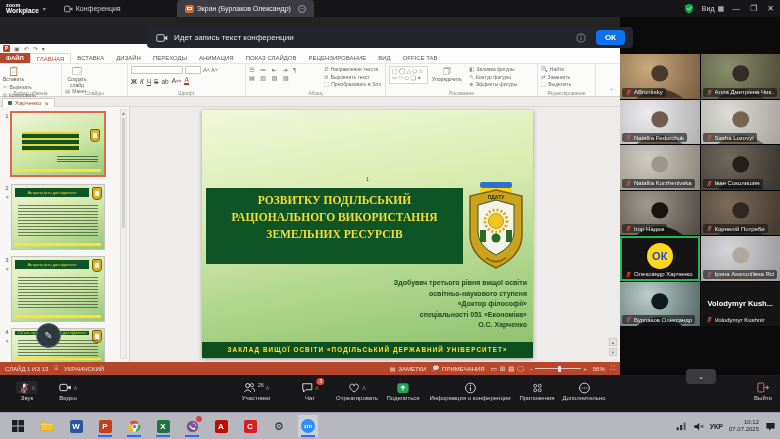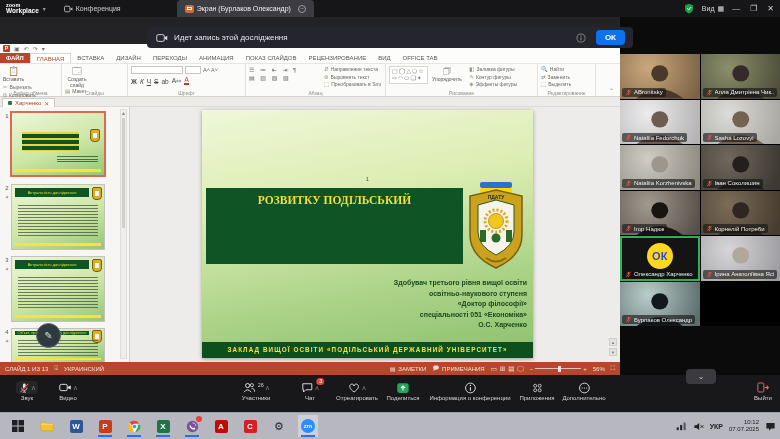--- a/index.html
+++ b/index.html
@@ -178,21 +178,21 @@
     </div>
   </div>
 
   <div class="toast">
     <span class="cam">
       <svg width="12" height="10" viewBox="0 0 16 12">
           <rect x="1" y="1.5" width="10" height="9" rx="2" fill="none" stroke="#dedee2" stroke-width="1.2"></rect>
           <path d="M11.5 5 15 3v6l-3.5-2z" fill="#dedee2"></path>
         </svg>
     </span>
-    <span class="msg">Идет запись этой дослідження</span>
+    <span class="msg">Идет запись текст конференции</span>
     <span class="info">
       <svg width="10" height="10" viewBox="0 0 16 16">
           <circle cx="8" cy="8" r="6.5" fill="none" stroke="#9a9a9e" stroke-width="1.2"></circle>
           <line x1="8" y1="7" x2="8" y2="11.5" stroke="#9a9a9e" stroke-width="1.4"></line>
           <circle cx="8" cy="4.6" r="0.9" fill="#9a9a9e"></circle>
         </svg>
     </span>
     <span class="okbtn">ОК</span>
   </div>
 
@@ -383,20 +383,22 @@
           <div class="tbody"></div>
           <span class="ybar"></span>
         </div>
       </div>
 
     <div class="canvas">
       <div class="slide">
         <span class="snum">1</span>
         <div class="titlebox">
           <div>РОЗВИТКУ ПОДІЛЬСЬКИЙ</div>
+          <div>РАЦІОНАЛЬНОГО ВИКОРИСТАННЯ</div>
+          <div>ЗЕМЕЛЬНИХ РЕСУРСІВ</div>
         </div>
         <div class="emblem">
           <svg width="64" height="90" viewBox="0 0 64 90">
             <rect x="16" y="2" width="32" height="6" rx="2" fill="#2f6fd0"></rect>
             <rect x="16" y="8" width="32" height="5" rx="2" fill="#ffd400"></rect>
             <path d="M32 10 58 16 V55 Q58 76 32 88 Q6 76 6 55 V16 Z" fill="#caa21d" stroke="#7a5f10" stroke-width="1.5"></path>
             <path d="M32 20 50 25 V52 Q50 66 32 75 Q14 66 14 52 V25 Z" fill="#f6f3ea" stroke="#2a5a1a" stroke-width="1"></path>
             <text x="32" y="19" font-size="5" text-anchor="middle" fill="#203020" font-weight="bold" id="emblem-caption">ПДАТУ</text>
             <circle cx="32" cy="41" r="11" fill="none" stroke="#d8aa15" stroke-width="3" stroke-dasharray="2 2"></circle>
             <circle cx="32" cy="41" r="7.5" fill="#f2c71d" stroke="#c89a10"></circle>
@@ -620,20 +622,34 @@
           <span class="plabel">
             <span style="display:flex">
               <svg width="7" height="7" viewBox="0 0 16 16">
                 <rect x="6" y="1.5" width="4" height="7" rx="2" fill="#e05548"></rect>
                 <path d="M4 7.5a4 4 0 0 0 8 0" fill="none" stroke="#e05548" stroke-width="1.4"></path>
                 <line x1="8" y1="11.5" x2="8" y2="14.5" stroke="#e05548" stroke-width="1.4"></line>
                 <line x1="2.5" y1="14.5" x2="13.5" y2="1.5" stroke="#e05548" stroke-width="1.8"></line>
               </svg>
             </span>
             <span class="pname">Бурлаков Олександр</span>
+          </span>
+        </div>
+        <div class="tile black">
+          <span class="display">Volodymyr  Kush...</span>
+          <span class="plabel">
+            <span style="display:flex">
+              <svg width="7" height="7" viewBox="0 0 16 16">
+                <rect x="6" y="1.5" width="4" height="7" rx="2" fill="#e05548"></rect>
+                <path d="M4 7.5a4 4 0 0 0 8 0" fill="none" stroke="#e05548" stroke-width="1.4"></path>
+                <line x1="8" y1="11.5" x2="8" y2="14.5" stroke="#e05548" stroke-width="1.4"></line>
+                <line x1="2.5" y1="14.5" x2="13.5" y2="1.5" stroke="#e05548" stroke-width="1.8"></line>
+              </svg>
+            </span>
+            <span class="pname">Volodymyr Kushnir</span>
           </span>
         </div>
       </div>
     <span class="collapsebtn">⌄</span>
   </div>
 
   <div class="bottomstrip" id="mtoolbar">
       <div class="mtb-btn audio" style="left: 27px;">
         <span class="icwrap">
           <span style="display:flex">

